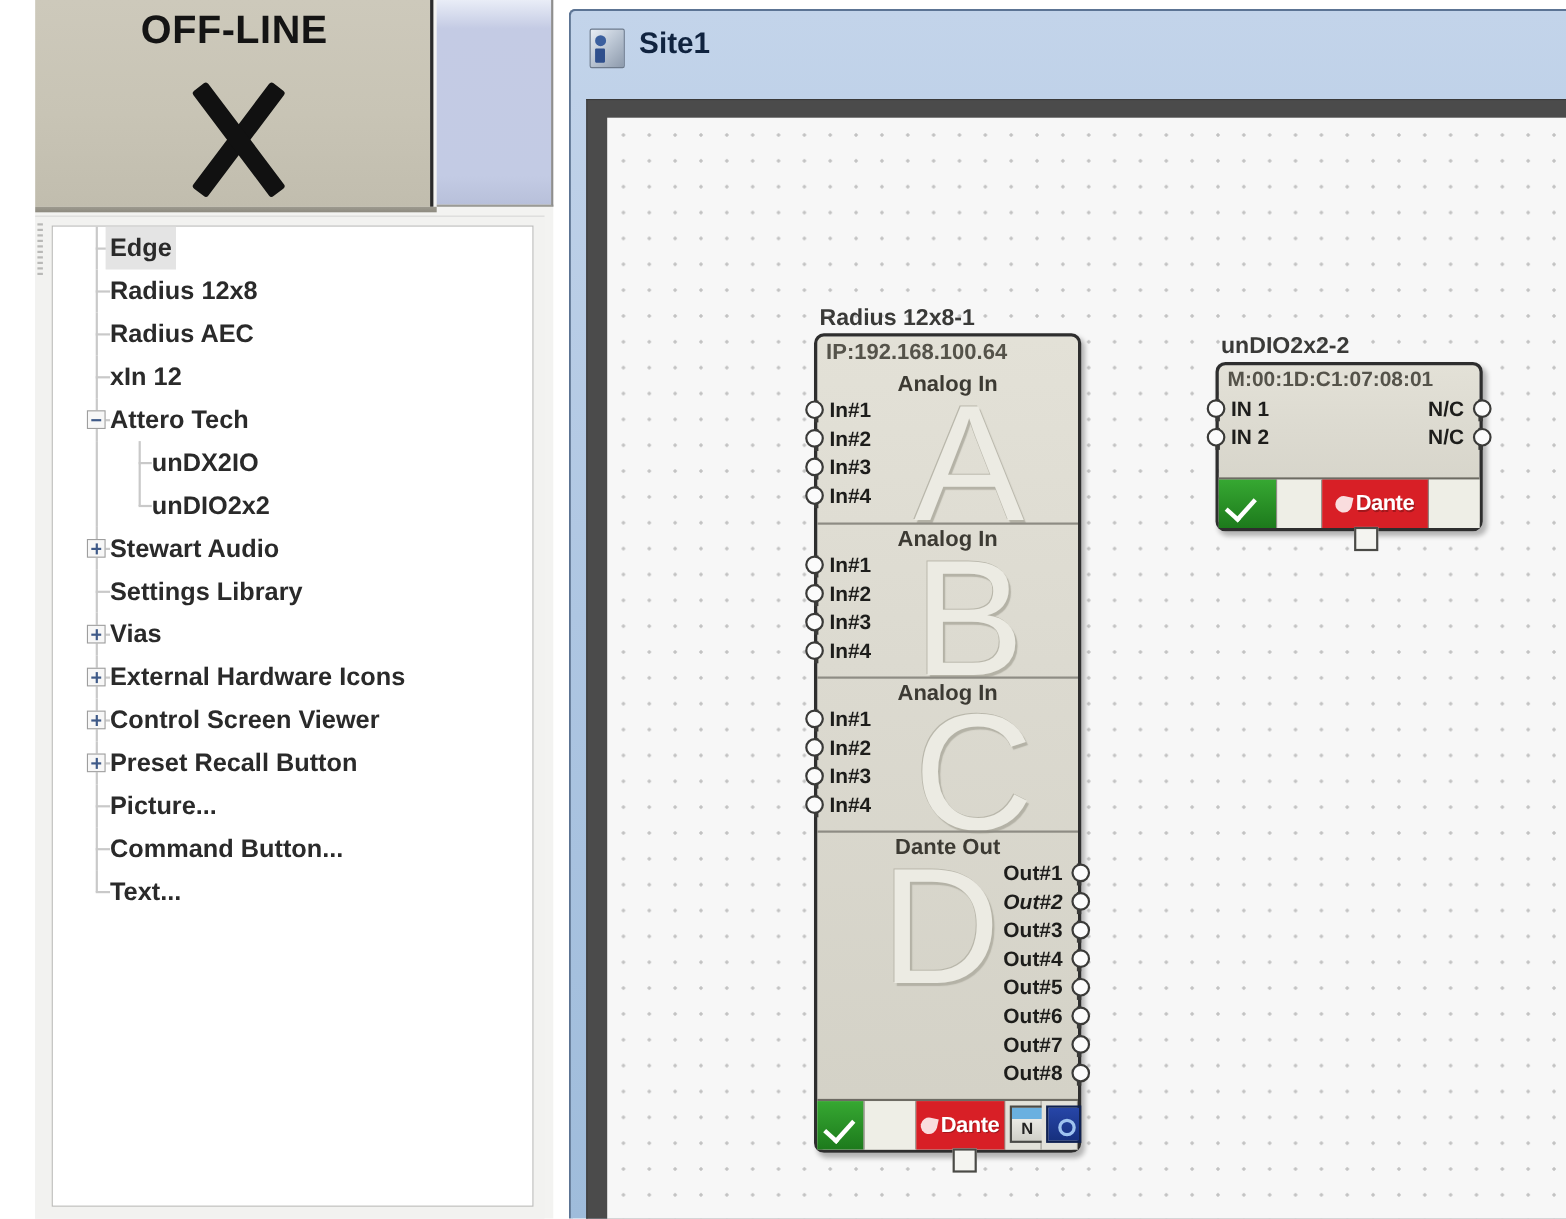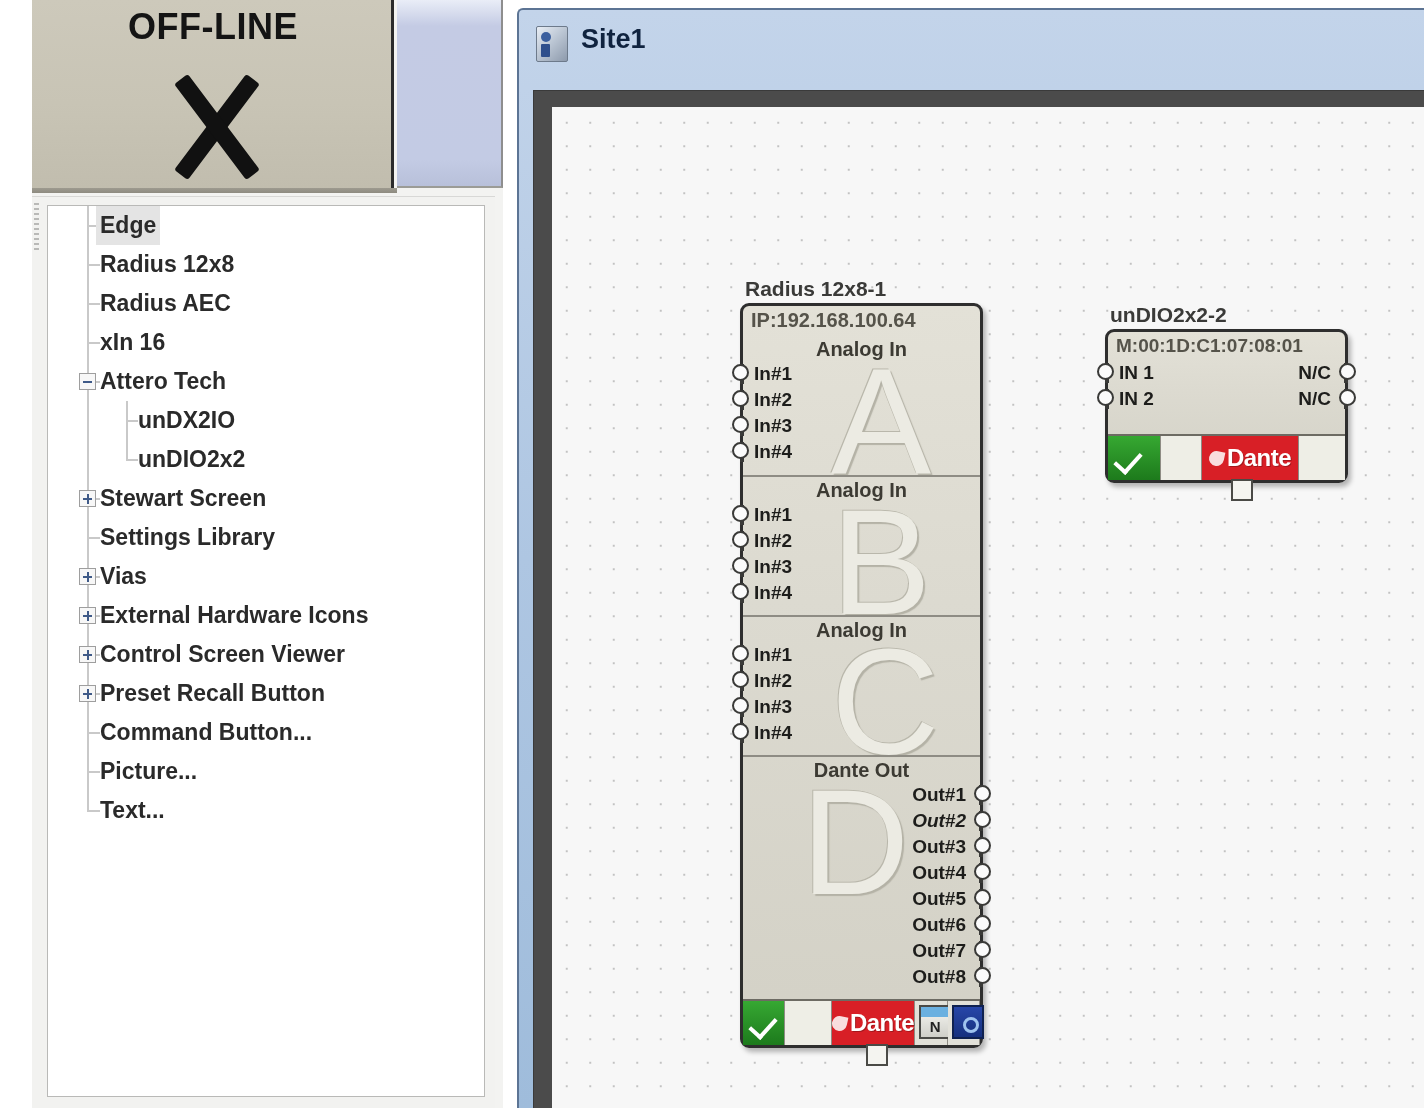--- a/index.html
+++ b/index.html
@@ -192,21 +192,21 @@
     content:"";position:absolute;left:12px;top:11px;width:12px;height:22px;
     border:4px solid #ffffff;border-top:none;border-left:none;
     transform:rotate(42deg);
   }
   .st-blank{flex:0 0 auto;background:#eeeee6;border-right:1px solid #8e8c84;}
   .st-dante{
     background:#d81f26;position:relative;border-right:1px solid #8e8c84;
     display:flex;align-items:center;justify-content:center;
   }
   .st-dante .dword{
-    color:#ffffff;font-size:24px;font-weight:bold;letter-spacing:-0.5px;
+    color:#ffffff;font-size:20px;font-weight:bold;letter-spacing:-0.5px;
     text-shadow:1px 1px 0 rgba(0,0,0,.25);
   }
   .st-dante .dmark{
     width:15px;height:15px;margin-right:3px;border-radius:50% 0 50% 50%;
     background:#ffffff;opacity:.85;transform:rotate(12deg);
   }
   .st-icon{
     width:40px;border-right:1px solid #8e8c84;position:relative;background:#e2e1d9;
   }
   .st-icon .glyph{
@@ -270,21 +270,21 @@
             <span class="tlabel">Radius 12x8</span>
           </div>
           <div class="tree-row lvl1">
             <div class="tvline"></div>
             <div class="thline"></div>
             <span class="tlabel">Radius AEC</span>
           </div>
           <div class="tree-row lvl1">
             <div class="tvline"></div>
             <div class="thline"></div>
-            <span class="tlabel">xIn 16</span>
+            <span class="tlabel">xIn 12</span>
           </div>
           <div class="tree-row lvl1">
             <div class="tvline"></div>
             <div class="thline"></div>
             <div class="texp"></div>
             <span class="tlabel">Attero Tech</span>
           </div>
           <div class="tree-row lvl2">
             <div class="tvline"></div>
             <div class="tvline2"></div>
@@ -294,21 +294,21 @@
           <div class="tree-row lvl2">
             <div class="tvline"></div>
             <div class="tvline2 half"></div>
             <div class="thline2"></div>
             <span class="tlabel">unDIO2x2</span>
           </div>
           <div class="tree-row lvl1">
             <div class="tvline"></div>
             <div class="thline"></div>
             <div class="texp plus"></div>
-            <span class="tlabel">Stewart Screen</span>
+            <span class="tlabel">Stewart Audio</span>
           </div>
           <div class="tree-row lvl1">
             <div class="tvline"></div>
             <div class="thline"></div>
             <span class="tlabel">Settings Library</span>
           </div>
           <div class="tree-row lvl1">
             <div class="tvline"></div>
             <div class="thline"></div>
             <div class="texp plus"></div>
@@ -328,26 +328,26 @@
           </div>
           <div class="tree-row lvl1">
             <div class="tvline"></div>
             <div class="thline"></div>
             <div class="texp plus"></div>
             <span class="tlabel">Preset Recall Button</span>
           </div>
           <div class="tree-row lvl1">
             <div class="tvline"></div>
             <div class="thline"></div>
+            <span class="tlabel">Picture...</span>
+          </div>
+          <div class="tree-row lvl1">
+            <div class="tvline"></div>
+            <div class="thline"></div>
             <span class="tlabel">Command Button...</span>
-          </div>
-          <div class="tree-row lvl1">
-            <div class="tvline"></div>
-            <div class="thline"></div>
-            <span class="tlabel">Picture...</span>
           </div>
           <div class="tree-row lvl1">
             <div class="tvline half"></div>
             <div class="thline"></div>
             <span class="tlabel">Text...</span>
           </div>
         </div>
     </div>
 
   </div>

